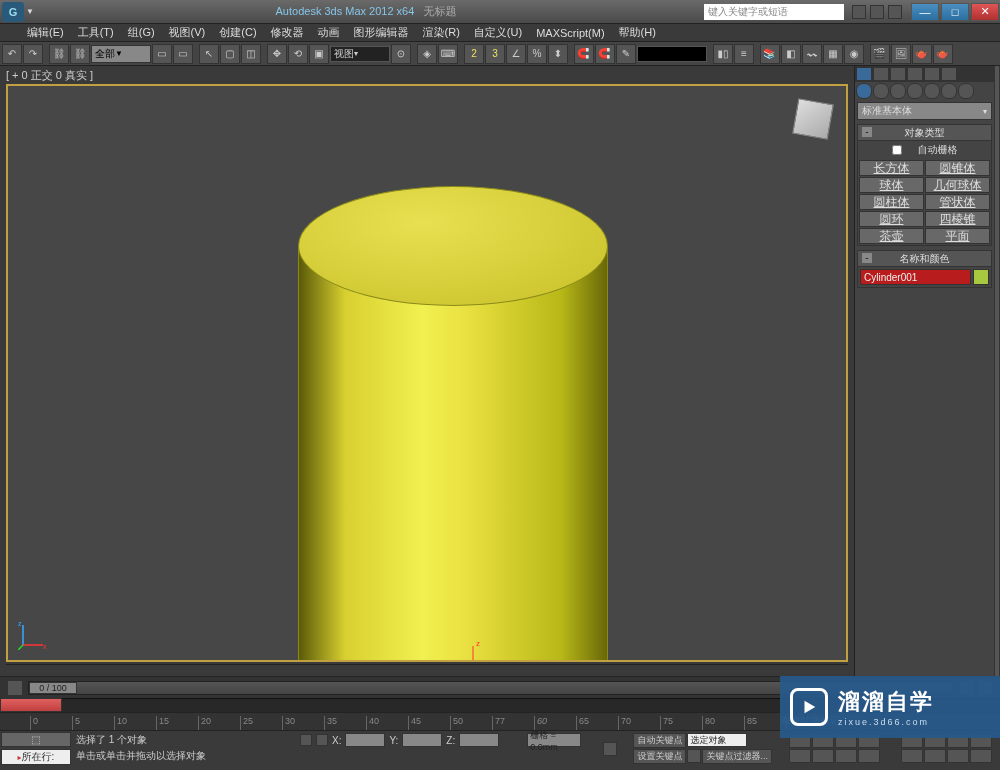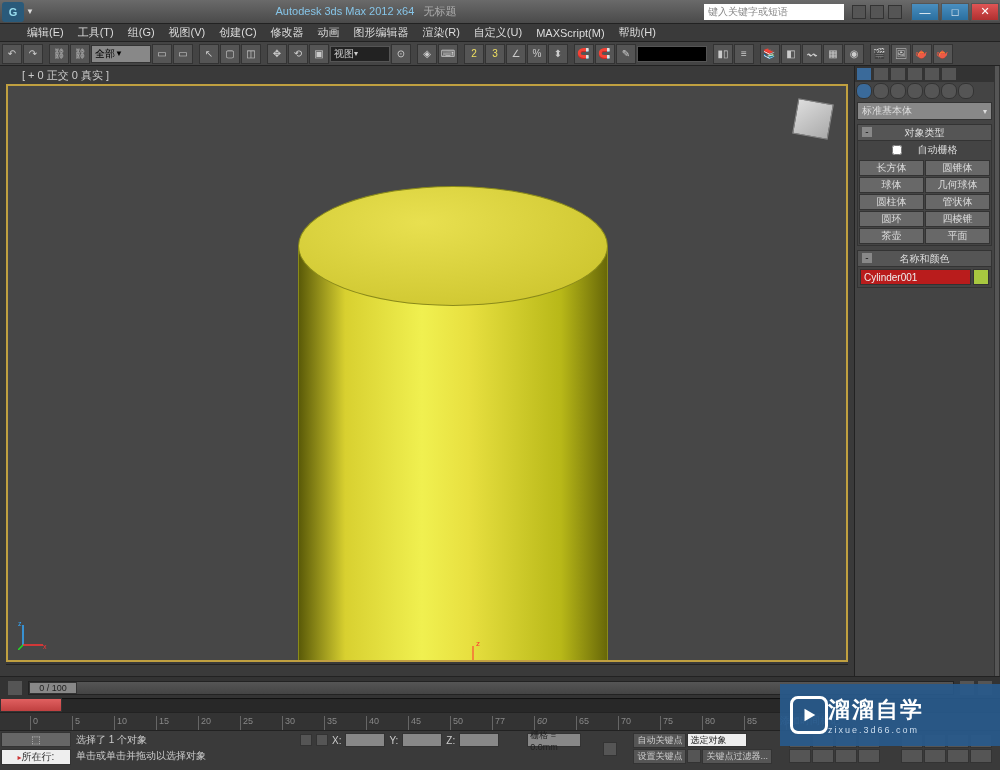--- a/index.html
+++ b/index.html
@@ -17,21 +17,21 @@
 .menubar { height:18px; background:#3a3a3a; display:flex; align-items:center; padding:0 20px; font-size:11px; color:#ddd; border-bottom:1px solid #222; }
 .menubar span { padding:0 7px; cursor:pointer; }
 .toolbar { height:24px; background:#444; display:flex; align-items:center; padding:0 2px; border-bottom:1px solid #222; gap:1px; }
 .tb { width:20px; height:20px; background:#555; border:1px solid #333; display:flex; align-items:center; justify-content:center; font-size:10px; color:#ccc; }
 .sep { width:4px; }
 .tb-sel { width:60px; height:18px; background:#888; font-size:10px; display:flex; align-items:center; padding:0 3px; border:1px solid #333; }
 .tb-sel-dark { width:60px; height:16px; background:#222; border:1px solid #555; font-size:10px; color:#ccc; display:flex; align-items:center; padding:0 3px; }
 .tb-sel-black { width:70px; height:16px; background:#000; border:1px solid #555; }
 .main { display:flex; height:610px; }
 .viewport-wrap { flex:1; display:flex; flex-direction:column; background:#3a3a3a; }
-.view-label { height:18px; font-size:11px; color:#ccc; padding:2px 22px; }
+.view-label { height:18px; font-size:11px; color:#ccc; padding:2px 6px; }
 .viewport { flex:1; margin:0 6px 2px 6px; border:2px solid #c0a040; background:#474747; position:relative; overflow:hidden; }
 .hscroll { height:12px; background:#3a3a3a; border-top:1px solid #222; margin:0 6px; }
 .cylinder { position:absolute; left:290px; top:100px; width:310px; height:560px; }
 .cyl-top { position:absolute; top:0; left:0; width:310px; height:120px; background:radial-gradient(ellipse at 40% 30%, #e8e050, #c8c028); border-radius:50%; border:1px solid #8a8a1a; }
 .cyl-body { position:absolute; top:60px; left:0; width:310px; height:490px; background:linear-gradient(90deg,#5a5a08 0%, #d8d030 15%, #f0f050 40%, #e8e040 55%, #b8b818 85%, #686808 100%); border-left:1px solid #8a8a1a; border-right:1px solid #8a8a1a; }
 .gizmo { position:absolute; top:450px; left:130px; width:120px; height:90px; pointer-events:none; }
 .viewcube { position:absolute; top:8px; right:8px; width:50px; height:50px; }
 .viewcube-cube { width:36px; height:36px; margin:7px auto; background:linear-gradient(135deg,#ddd,#aaa); border:1px solid #888; transform:rotate(10deg); }
 .mini-axis { position:absolute; left:10px; bottom:10px; width:30px; height:30px; }
 .sidepanel { width:140px; background:#444; border-left:1px solid #222; display:flex; flex-direction:column; font-size:11px; color:#ddd; }
@@ -41,21 +41,21 @@
 .sp-row { height:18px; display:flex; gap:1px; padding:1px; }
 .sp-icon { width:16px; height:16px; background:#555; border:1px solid #333; border-radius:7px; }
 .sp-icon.sel { background:#3a6a9a; }
 .sp-dropdown { height:18px; margin:2px; background:#888; border:1px solid #333; font-size:10px; padding:1px 4px; display:flex; align-items:center; justify-content:space-between; }
 .sp-section { margin:2px; border:1px solid #333; }
 .sp-header { height:16px; background:#555; text-align:center; font-size:10px; line-height:16px; border-bottom:1px solid #333; position:relative; }
 .sp-header .minus { position:absolute; left:4px; top:2px; width:10px; height:10px; background:#888; color:#222; line-height:10px; font-size:10px; }
 .sp-check { padding:2px 4px; font-size:10px; display:flex; align-items:center; justify-content:center; gap:16px; }
 .sp-check input { width:10px; height:10px; }
 .sp-grid { display:grid; grid-template-columns:1fr 1fr; gap:1px; padding:1px; }
-.sp-btn { height:16px; background:#686868; border:1px solid #333; font-size:10px; display:flex; align-items:center; justify-content:center; }
+.sp-btn { height:16px; background:#686868; border:1px solid #333; font-size:12px; display:flex; align-items:center; justify-content:center;text-decoration:underline; }
 .sp-name-row { display:flex; padding:2px; gap:2px; }
 .sp-name-in { flex:1; height:16px; background:#b91c1c; border:1px solid #333; font-size:10px; padding:1px 3px; color:#eee; display:flex; align-items:center; }
 .sp-color { width:16px; height:16px; background:#a8c840; border:1px solid #333; }
 .sp-handle { width:6px; background:#555; border-left:1px solid #333; border-right:1px solid #333; }
 .timeline { height:22px; background:#333; display:flex; align-items:center; font-size:10px; color:#999; padding:0 6px; border-top:1px solid #222; }
 .tl-slider { flex:1; height:14px; background:linear-gradient(#555,#444); border:1px solid #222; margin:0 4px; position:relative; }
 .tl-slider .knob { position:absolute; left:0; width:48px; height:12px; background:#888; border:1px solid #333; font-size:9px; text-align:center; line-height:11px; color:#222; }
 .tr-btn { width:16px; height:16px; background:#555; border:1px solid #333; margin:0 1px; }
 .ruler { height:18px; background:#333; display:flex; align-items:flex-end; position:relative; border-top:1px solid #222; font-size:9px; color:#888; }
 .ruler .seg { position:absolute; bottom:0; border-left:1px solid #666; padding-left:2px; height:14px; }
@@ -70,21 +70,21 @@
 .st-row { display:flex; align-items:center; gap:4px; height:14px; }
 .st-row .lock { width:12px; height:12px; background:#555; border:1px solid #333; }
 .coord-label { color:#ccc; }
 .coord-in { width:40px; height:14px; background:#888; border:1px solid #333; }
 .coord-in2 { width:54px; height:14px; background:#888; border:1px solid #333; font-size:9px; padding:0 2px; display:flex; align-items:center; color:#222; }
 .st-right { display:flex; align-items:center; padding:0 4px; gap:16px; }
 .st-key { width:14px; height:14px; background:#555; border:1px solid #333; }
 .st-sel { width:60px; height:14px; background:#eee; border:1px solid #333; font-size:9px; padding:0 2px; color:#222; display:flex; align-items:center; }
 .st-nav { display:flex; flex-wrap:wrap; width:96px; gap:1px; padding:1px; }
 .st-nav div { width:22px; height:14px; background:#555; border:1px solid #333; }
-.watermark { position:absolute; right:0; bottom:24px; width:220px; height:62px; background:rgba(40,90,140,0.92); display:flex; align-items:center; padding:0 10px; }
+.watermark { position:absolute; right:0; bottom:32px; width:220px; height:62px; background:rgba(40,90,140,0.92); display:flex; align-items:center; padding:0 10px; gap:10px; }
 .watermark .play { width:38px; height:38px; border:3px solid #fff; border-radius:8px; display:flex; align-items:center; justify-content:center; }
 .watermark .play svg { width:18px; height:18px; }
 .watermark .txt { color:#fff; display:flex; flex-direction:column; }
 .watermark .big { font-size:22px; font-weight:bold; letter-spacing:2px; }
 .watermark .sm { font-size:9px; letter-spacing:2px; color:#cde; }
 .arrow { font-size:8px; }
 </style>
 </head>
 <body>
 

